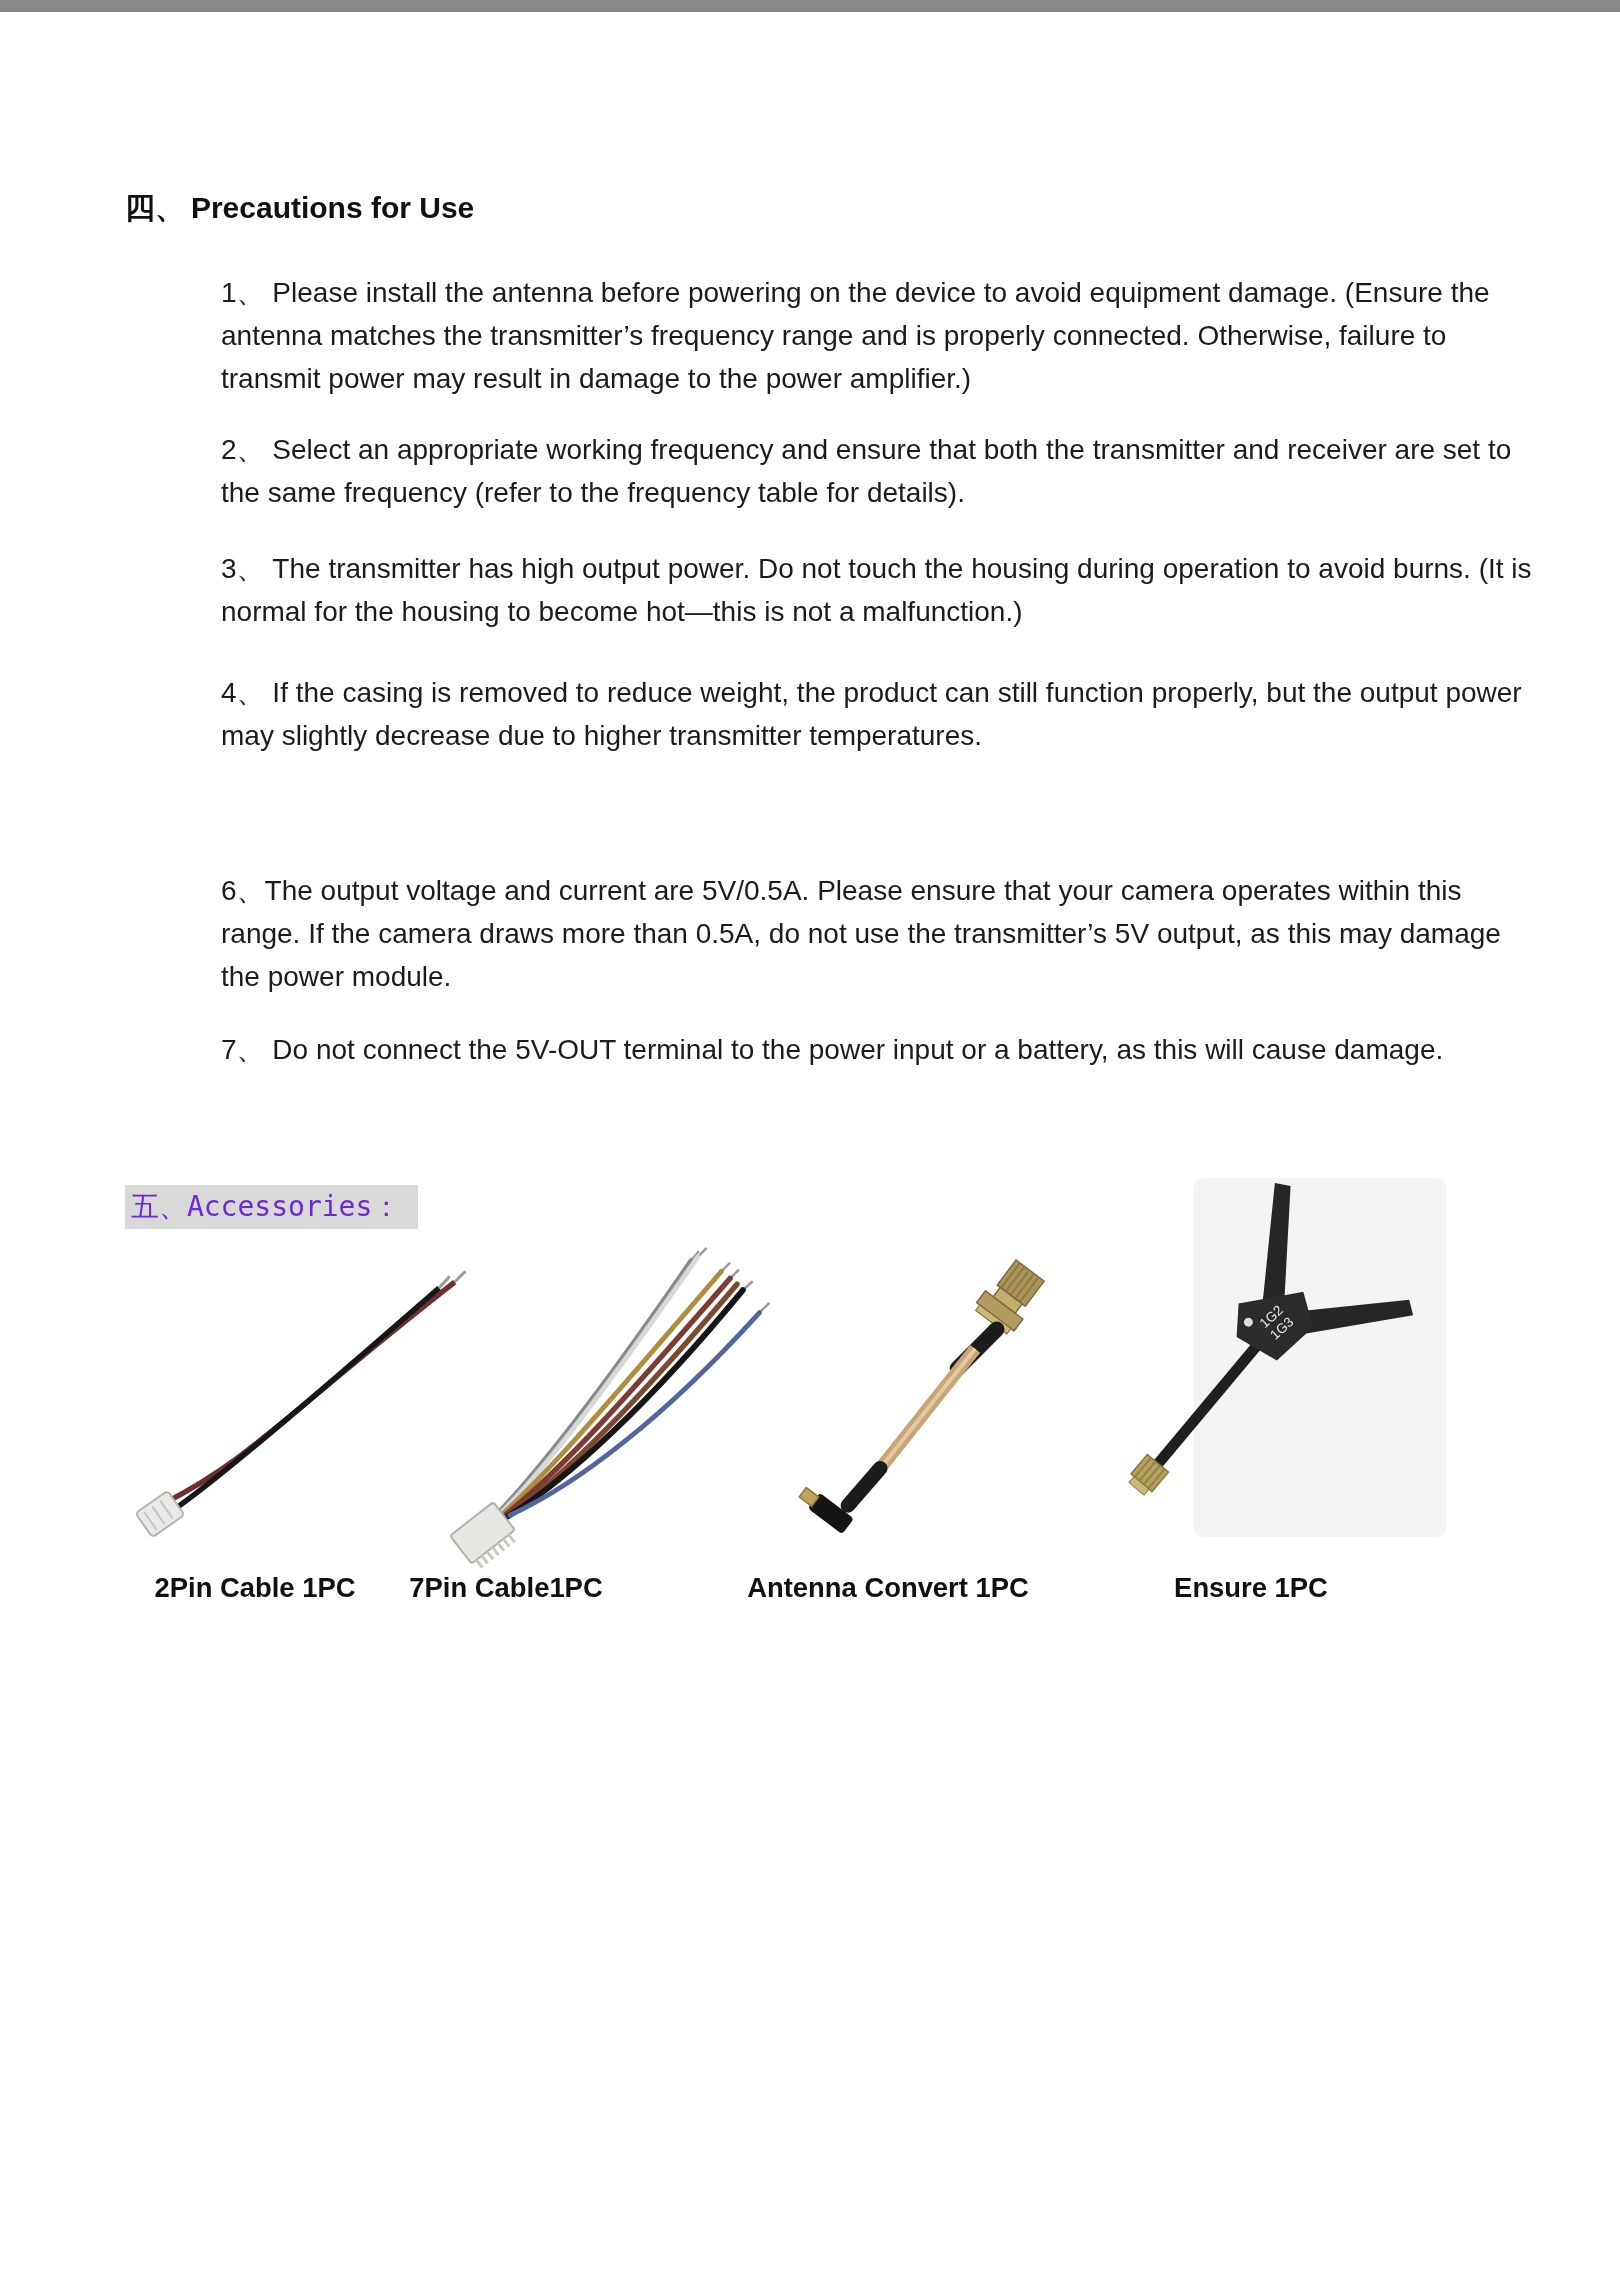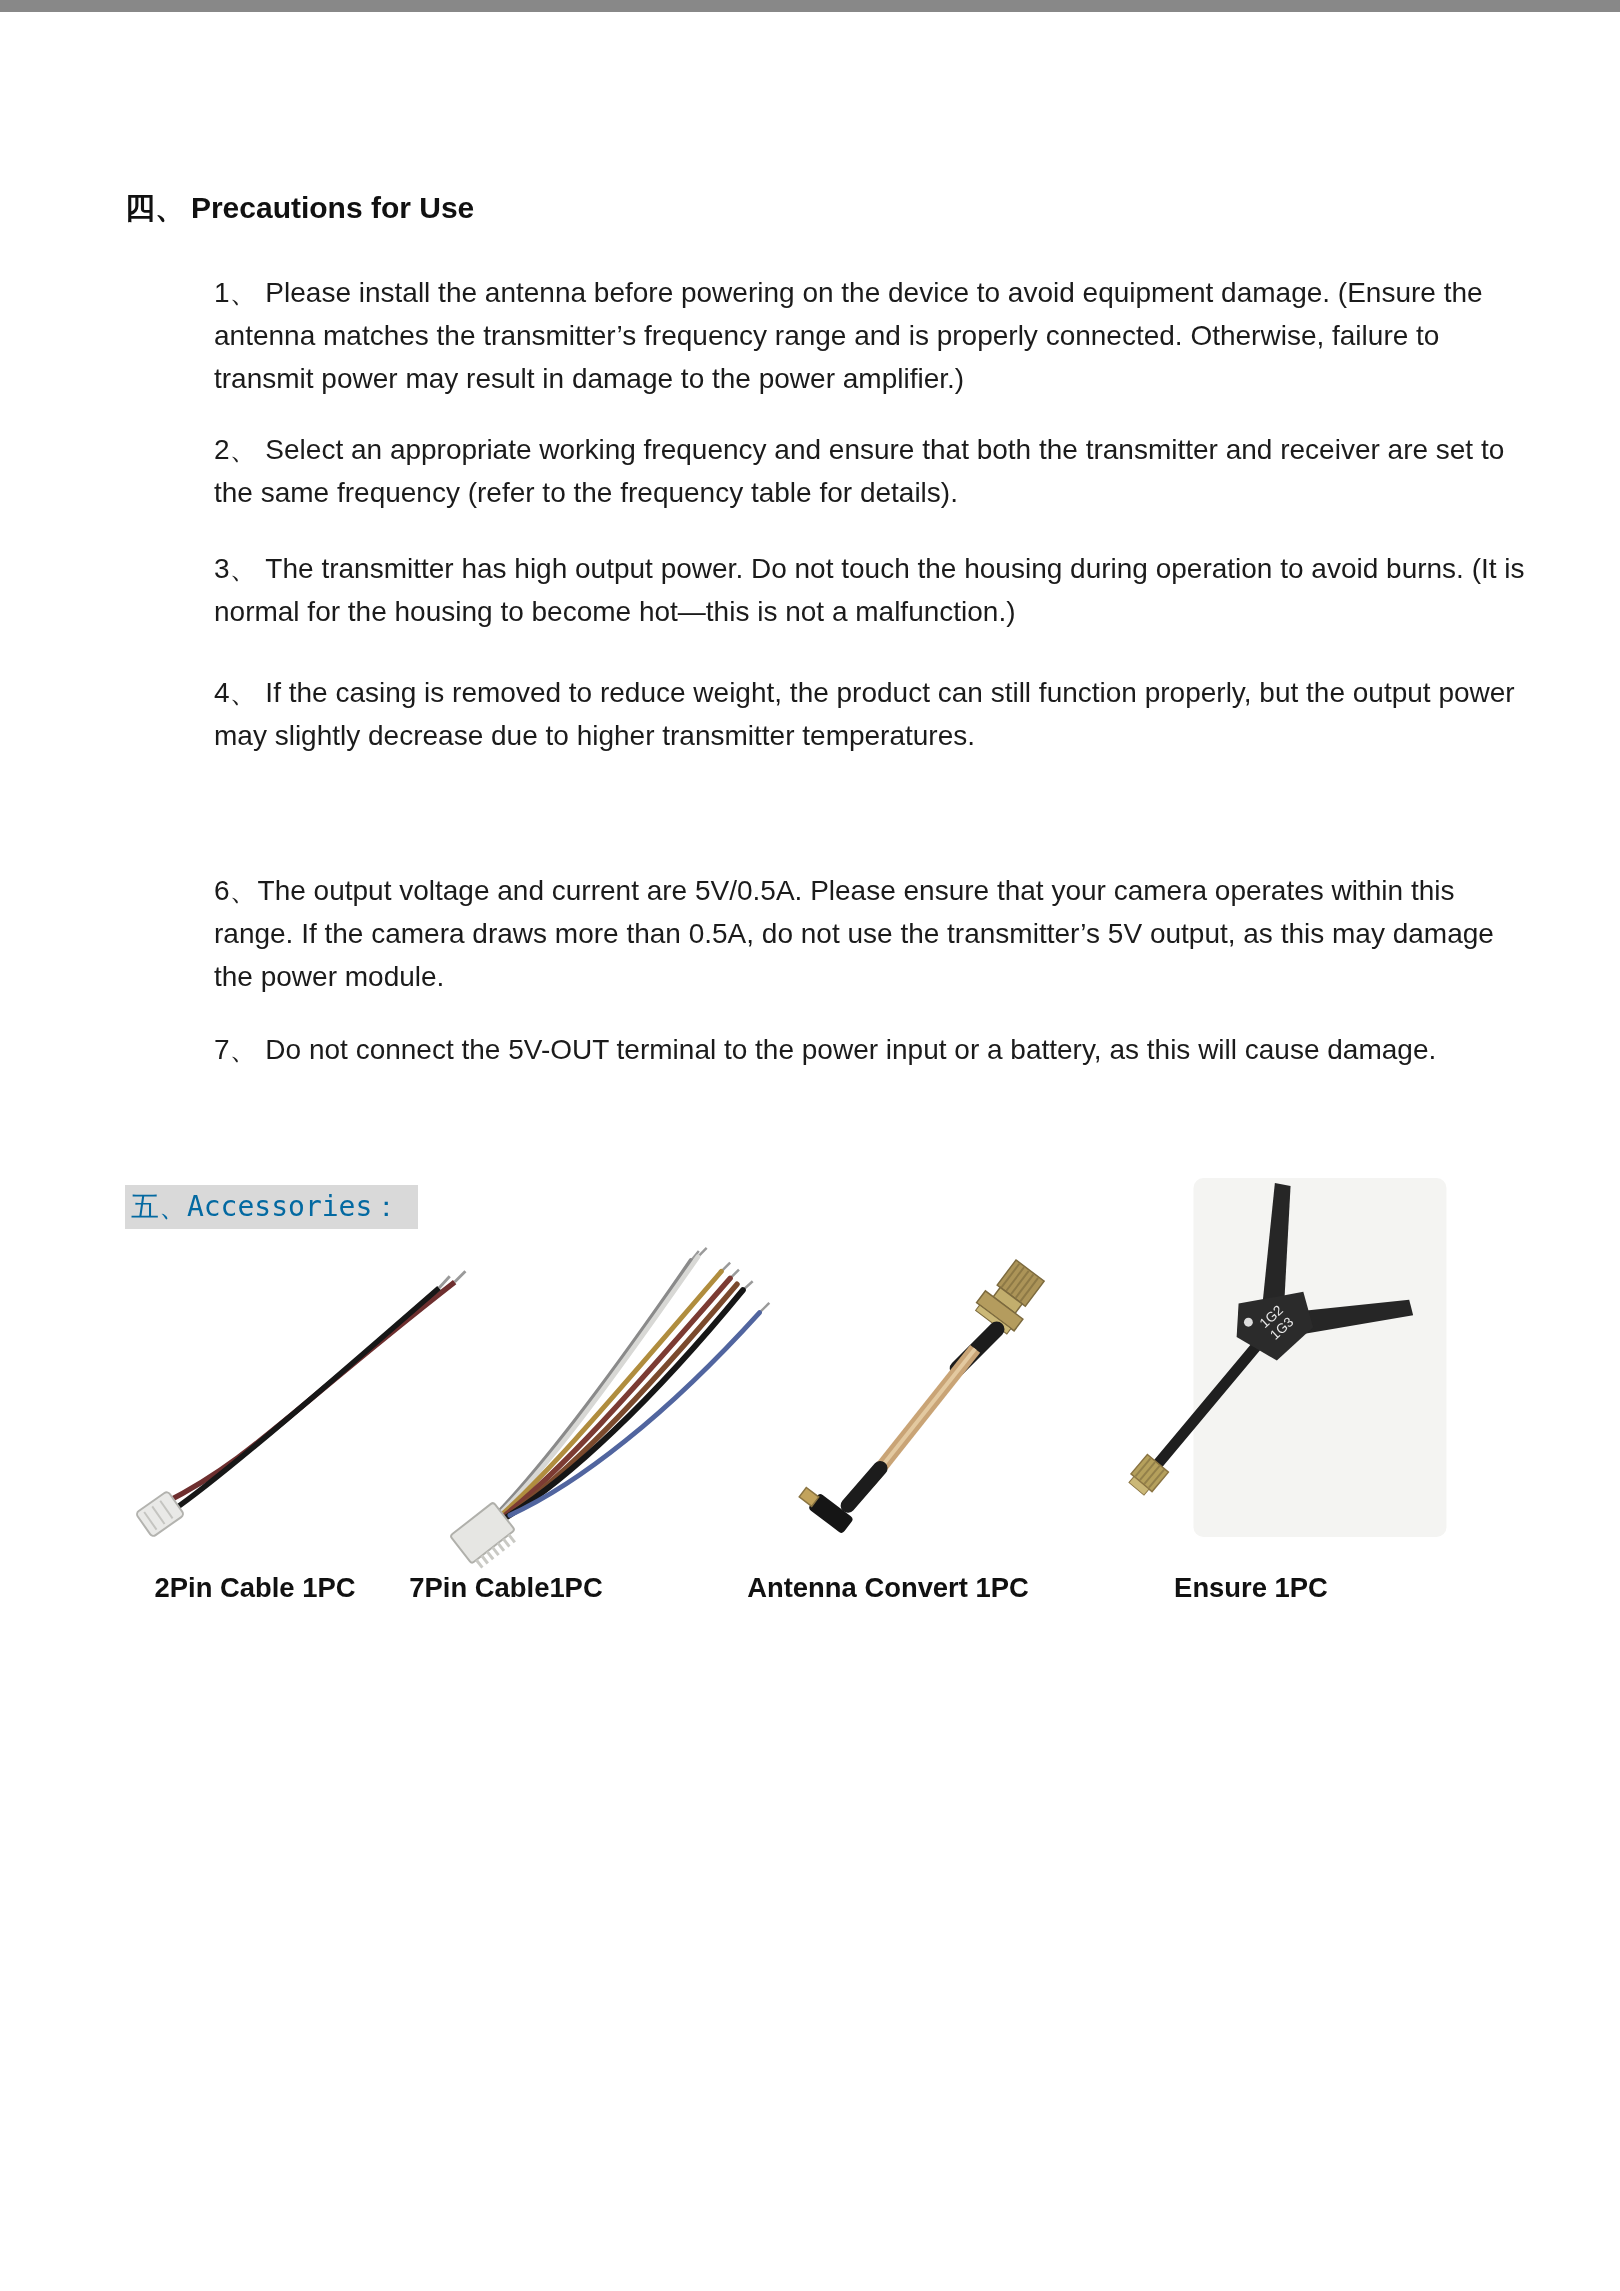--- a/index.html
+++ b/index.html
@@ -12,29 +12,29 @@
     color:#1c1c1c;
     overflow:hidden;
   }
   .s4-heading{
     position:absolute;left:125px;top:176px;
     font-size:30px;font-weight:bold;color:#111;
     white-space:nowrap;
   }
   .s4-heading .cn{font-family:"DejaVu Sans", sans-serif;font-weight:bold;margin-right:5.9px;}
   .para{
-    position:absolute;left:214px;width:1318px;
+    position:absolute;left:221px;width:1318px;
     font-size:28px;line-height:43px;color:#1b1b1b;
     margin:0;
   }
   .s5-heading{
     position:absolute;left:125px;top:1173px;
     background:#d9d9d9;
     font-family:"DejaVu Sans Mono", monospace;
-    font-size:28px;line-height:44px;color:#0369a1;
+    font-size:28px;line-height:44px;color:#6d28d9;
     padding:0 17.6px 0 5.9px;
     white-space:nowrap;
     text-align:center;
   }
   .figure{position:absolute;}
   .caption{
     position:absolute;top:1560px;
     transform:translateX(-50%);
     font-size:27.4px;font-weight:bold;color:#111;
     white-space:nowrap;

